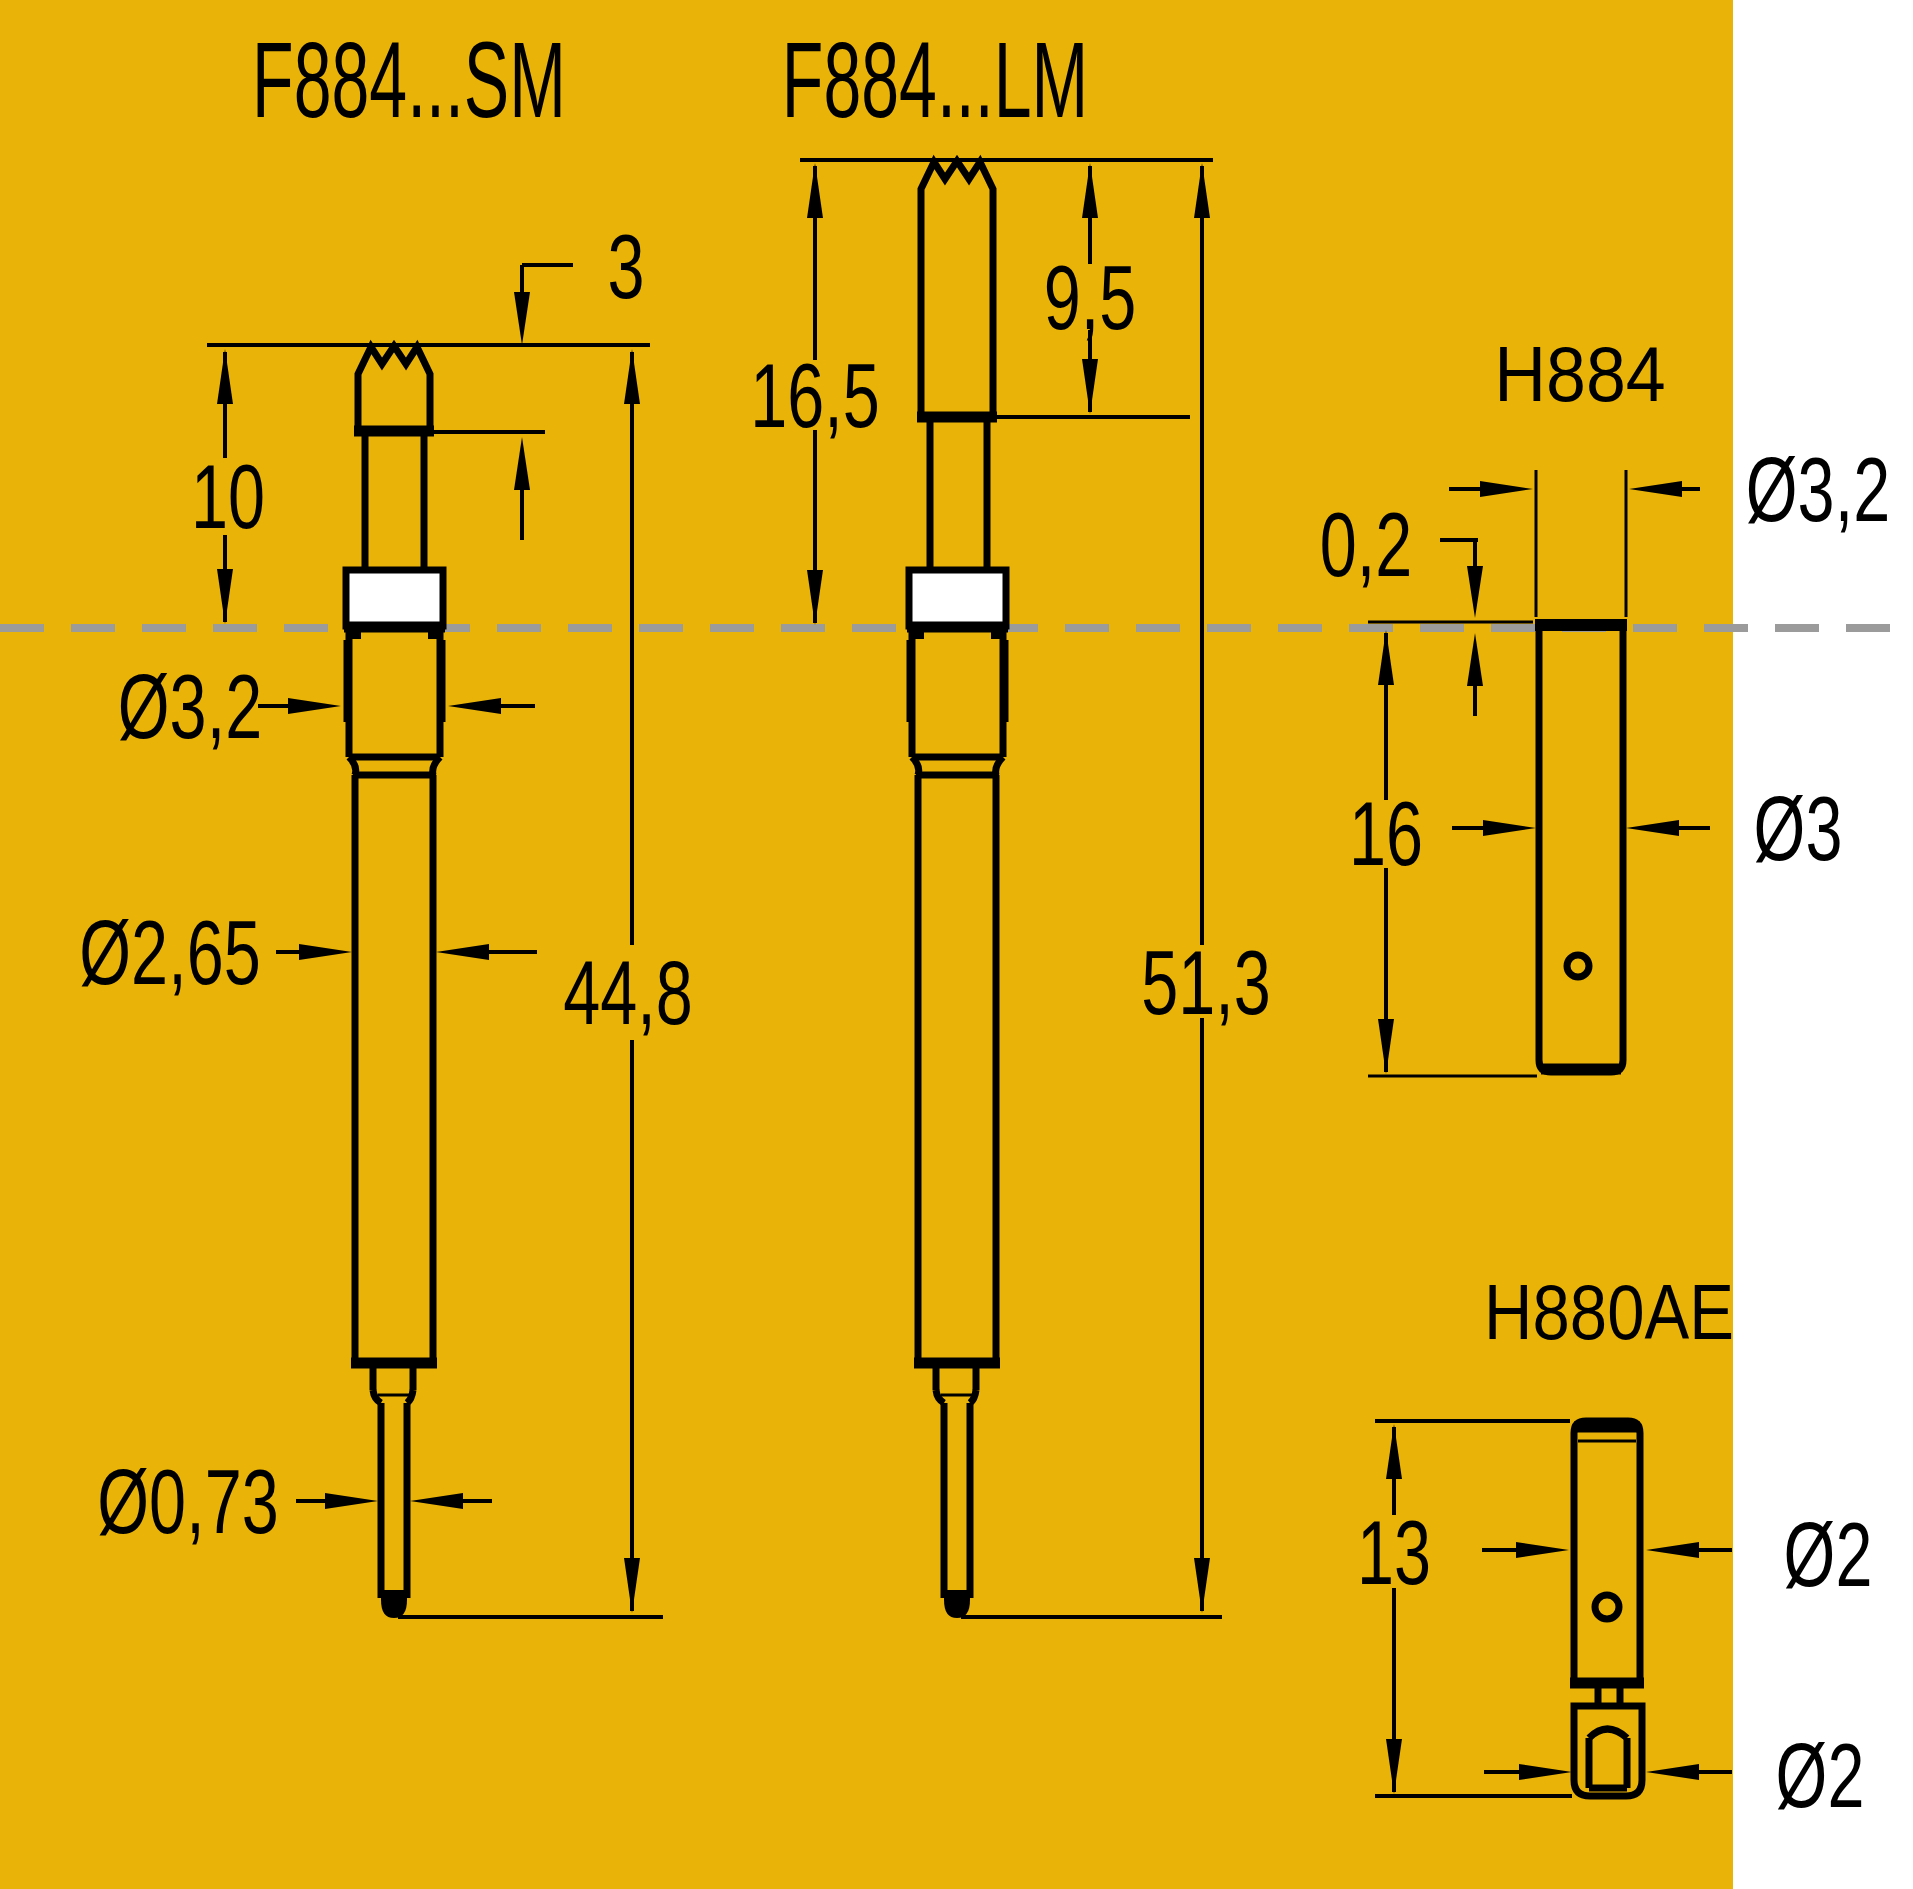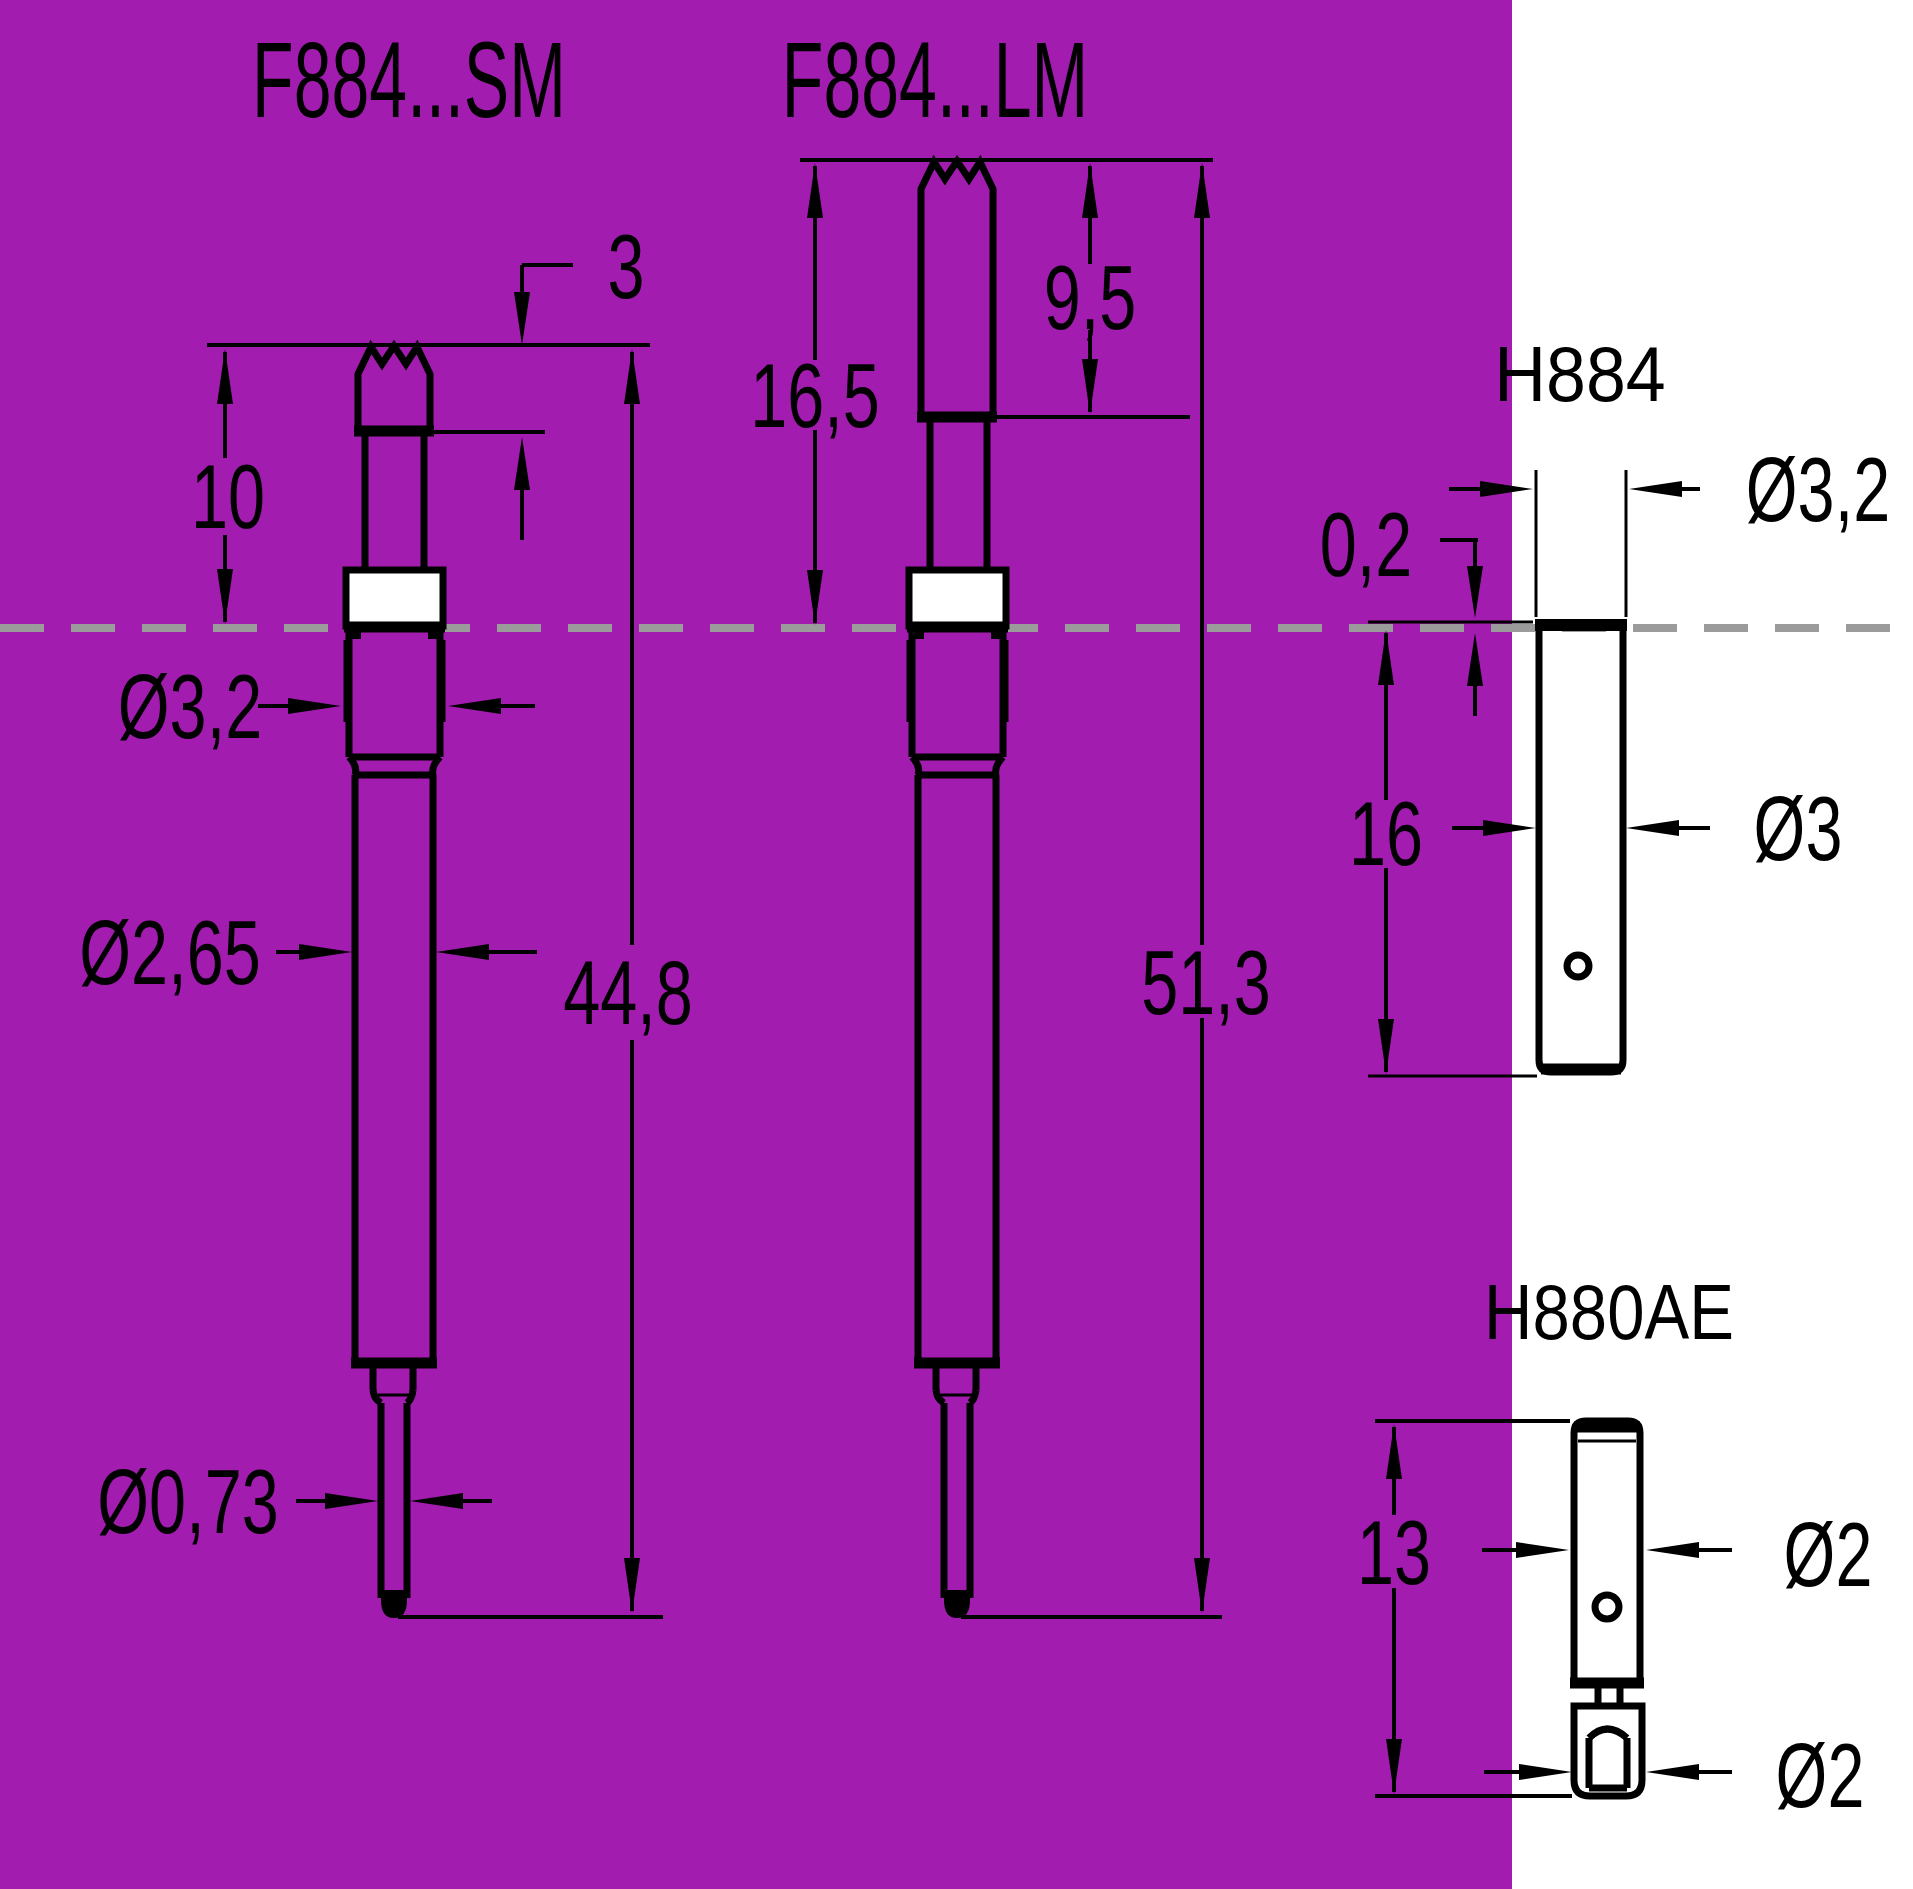--- a/index.html
+++ b/index.html
@@ -1,16 +1,16 @@
 <!DOCTYPE html>
 <html><head>
 <meta charset="utf-8">
 <style>
   html,body{margin:0;padding:0;background:#fff;}
-  .stage{width:1512px;height:1889px;position:relative;background:#a21caf;}
+  .stage{width:1733px;height:1889px;position:relative;background:#eab308;}
   svg{display:block;font-family:"Liberation Sans",sans-serif;}
   .title{font-size:108px;fill:#000;}
   .titleS{font-size:78px;fill:#000;}
   .dim{font-size:90px;fill:#000;}
   .ln{stroke:#000;stroke-width:7;fill:none;stroke-linecap:butt;}
   .lnH{stroke:#000;stroke-width:11;fill:none;stroke-linecap:butt;}
   .lnD{stroke:#000;stroke-width:4;fill:none;stroke-linecap:butt;}
   .lnT{stroke:#000;stroke-width:3;fill:none;stroke-linecap:butt;}
   .arr{fill:#000;stroke:none;}
   .blk{fill:#000;stroke:none;}

